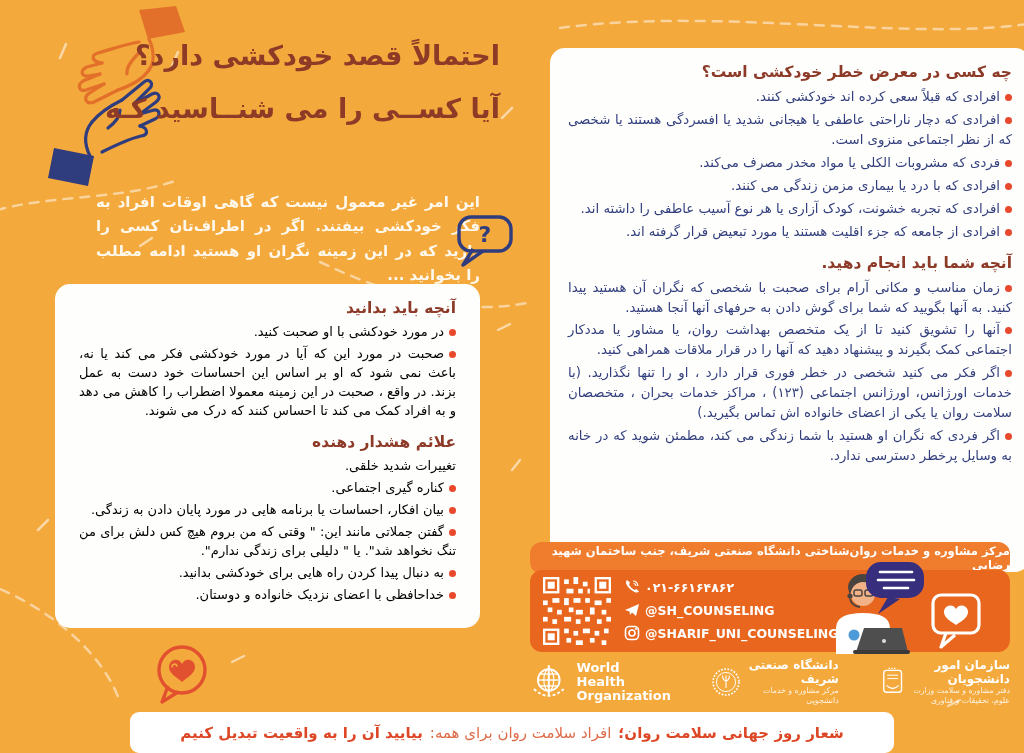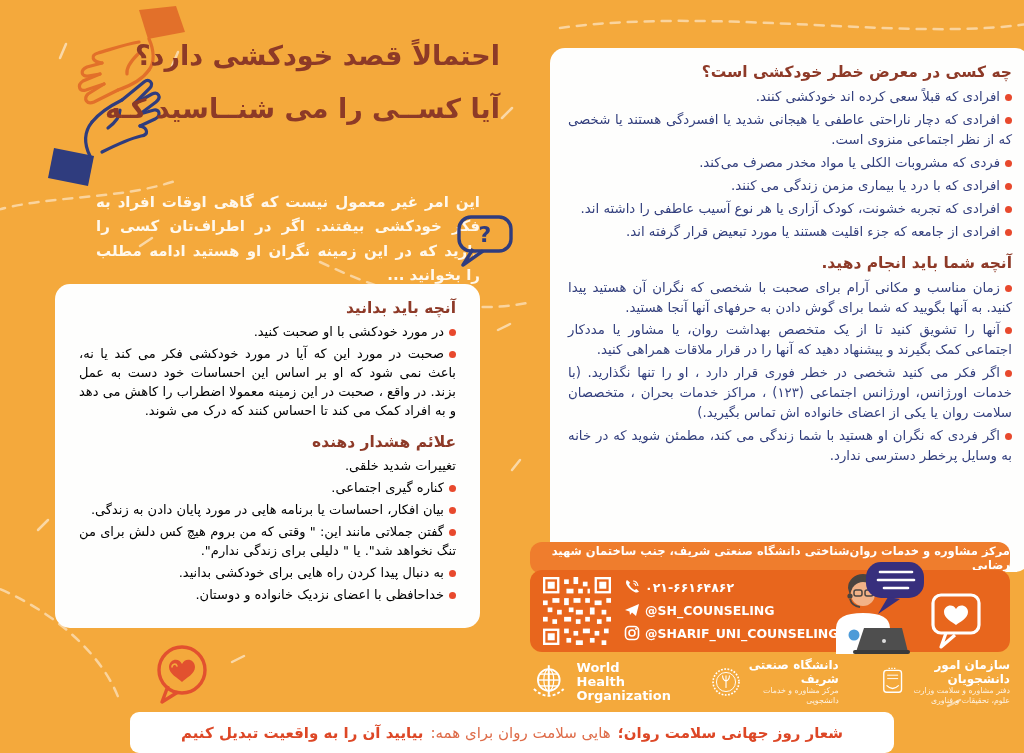--- a/index.html
+++ b/index.html
@@ -305,17 +305,17 @@
 
   <svg class="heart-bubble" width="62" height="64" viewBox="0 0 62 64">
     <circle cx="32" cy="28" r="23" fill="none" stroke="#E2512F" stroke-width="3.4"></circle>
     <path d="M18,44 L12,60 L28,50" fill="none" stroke="#E2512F" stroke-width="3.4" stroke-linejoin="round"></path>
     <path d="M32,22 c-3,-7 -13,-5 -13,3 c0,7 9,11 13,15 c4,-4 13,-8 13,-15 c0,-8 -10,-10 -13,-3 z" fill="#E2512F"></path>
     <path d="M27,24 c-1,-3 -5,-2 -5,1" fill="none" stroke="#F4A93C" stroke-width="1.6" stroke-linecap="round"></path>
   </svg>
 
   <div class="footer">
     <span class="b">شعار روز جهانی سلامت روان؛</span>
-    <span class="m">هایی سلامت روان برای همه:</span>
+    <span class="m">افراد سلامت روان برای همه:</span>
     <span class="b">بیایید آن را به واقعیت تبدیل کنیم</span>
   </div>
 
 </div>
 
 </body></html>

